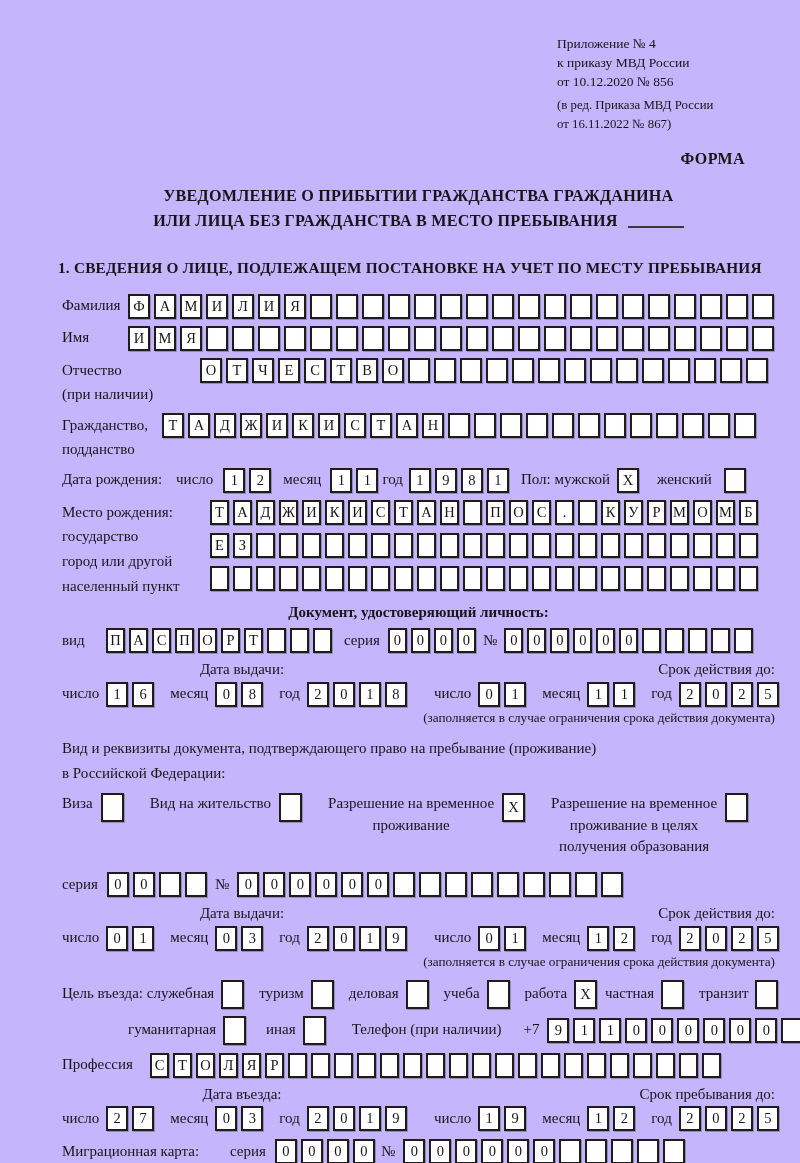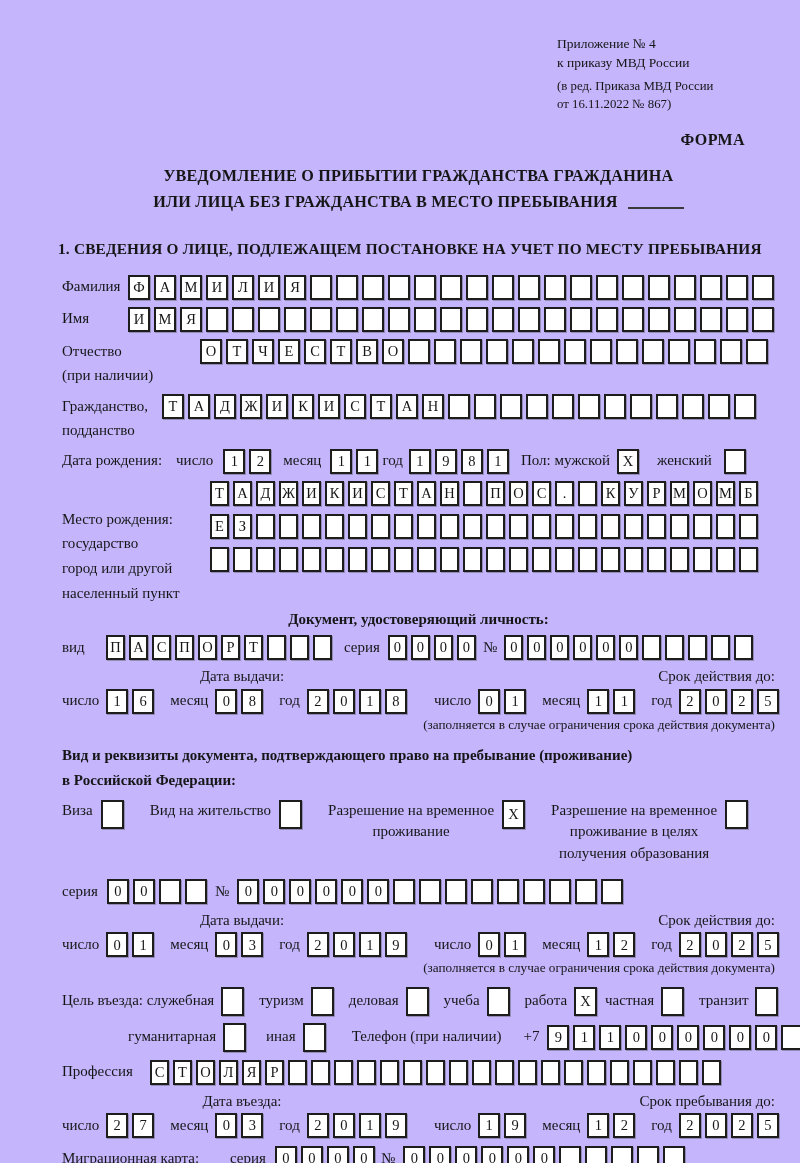--- a/index.html
+++ b/index.html
@@ -23,50 +23,51 @@
     width:18px;height:21px;border:2px solid #1d1d1d;margin-right:4px;
     display:inline-flex;align-items:center;justify-content:center;
     font-size:14.5px;background:#fff;box-shadow:1px 1px 0 rgba(90,90,90,.45);
   }
   .sm .cell{width:15px;}
   .cb .cell{height:25px;width:19px;}
   .lab-66{width:66px;flex:0 0 66px;}
   .lab-100{width:100px;flex:0 0 100px;line-height:1.6;}
   .lab-138{width:138px;flex:0 0 138px;line-height:1.6;}
   .grid2{display:flex;align-items:flex-start;margin-bottom:4px;}
-  .grid2 .labcol{width:148px;flex:0 0 148px;line-height:1.65;margin-top:26px;}
+  .grid2 .labcol{width:148px;flex:0 0 148px;line-height:1.65;}
   .grid2 .boxcol .cells{display:flex;margin-bottom:8px;}
   .center-h{font-weight:bold;text-align:center;margin:2px 0 6px 0;font-size:15px;}
   .heads{display:flex;margin:4px 0 2px 0;}
   .heads .h1{flex:0 0 360px;text-align:center;}
   .heads .h2{flex:1 1 auto;text-align:right;}
   .dates{display:flex;align-items:center;margin-bottom:2px;}
   .dgroup{display:inline-flex;align-items:center;}
   .dg-left{flex:0 0 372px;}
   .dgroup .lbl{margin-right:7px;}
   .dgroup .ml{margin-left:12px;}
   .note{font-size:13.2px;text-align:right;margin:0 0 10px 0;}
-  .para{margin:4px 0 1px 0;line-height:1.7;font-weight:bold;}
+  .para{margin:4px 0 1px 0;line-height:1.7;}
   .permits{display:flex;align-items:flex-start;margin:6px 0 14px 0;}
   .permits .item{display:flex;align-items:flex-start;margin-right:14px;}
   .permits .item .txt{margin-right:8px;line-height:1.45;}
   .permits .c2{text-align:center;}
   .ml8{margin-left:8px;} .ml14{margin-left:14px;}
   .purpose .lbl{margin-right:7px;}
   .purpose .cells{margin-right:11px;}
   .indent65{margin-left:66px;}
 </style>
 </head>
 <body>
 
 <div class="page">
 
   <div class="appendix">
     <div>Приложение № 4</div>
     <div>к приказу МВД России</div>
+    <div>от 10.12.2020 № 856</div>
     <div class="sub">
       <div>(в ред. Приказа МВД России</div>
       <div>от 16.11.2022 № 867)</div>
     </div>
   </div>
 
   <div class="forma">ФОРМА</div>
 
   <div class="title">
     <div>УВЕДОМЛЕНИЕ О ПРИБЫТИИ ГРАЖДАНСТВА ГРАЖДАНИНА</div>

